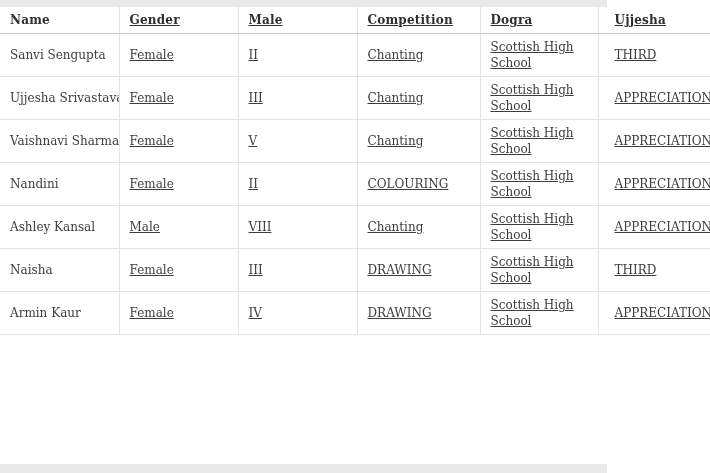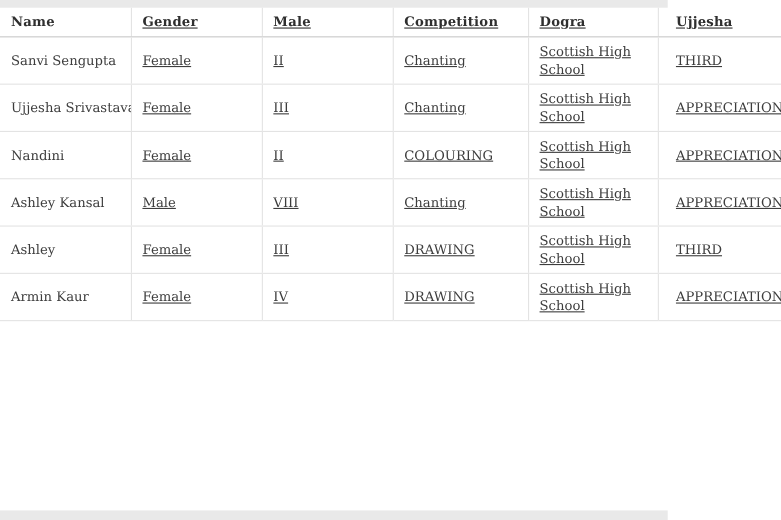--- a/index.html
+++ b/index.html
@@ -111,37 +111,45 @@
         </tr>
         <tr>
           <td class="cell-name">Ujjesha Srivastava</td>
           <td class="cell-gender">Female</td>
           <td class="cell-class">III</td>
           <td class="cell-competition">Chanting</td>
           <td class="cell-school">Scottish High School</td>
           <td class="cell-position">APPRECIATION</td>
         </tr>
         <tr>
+          <td class="cell-name">Vaishnavi Sharma</td>
+          <td class="cell-gender">Female</td>
+          <td class="cell-class">V</td>
+          <td class="cell-competition">Chanting</td>
+          <td class="cell-school">Scottish High School</td>
+          <td class="cell-position">APPRECIATION</td>
+        </tr>
+        <tr>
           <td class="cell-name">Nandini</td>
           <td class="cell-gender">Female</td>
           <td class="cell-class">II</td>
           <td class="cell-competition">COLOURING</td>
           <td class="cell-school">Scottish High School</td>
           <td class="cell-position">APPRECIATION</td>
         </tr>
         <tr>
           <td class="cell-name">Ashley Kansal</td>
           <td class="cell-gender">Male</td>
           <td class="cell-class">VIII</td>
           <td class="cell-competition">Chanting</td>
           <td class="cell-school">Scottish High School</td>
           <td class="cell-position">APPRECIATION</td>
         </tr>
         <tr>
-          <td class="cell-name">Ashley</td>
+          <td class="cell-name">Naisha</td>
           <td class="cell-gender">Female</td>
           <td class="cell-class">III</td>
           <td class="cell-competition">DRAWING</td>
           <td class="cell-school">Scottish High School</td>
           <td class="cell-position">THIRD</td>
         </tr>
         <tr>
           <td class="cell-name">Armin Kaur</td>
           <td class="cell-gender">Female</td>
           <td class="cell-class">IV</td>

